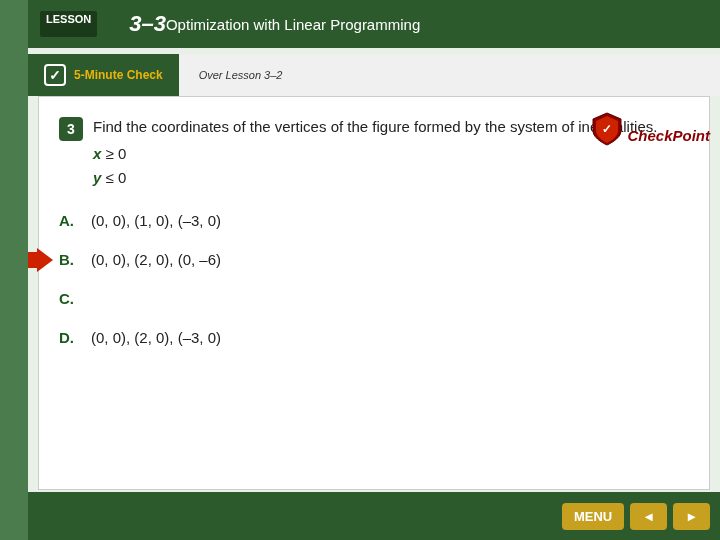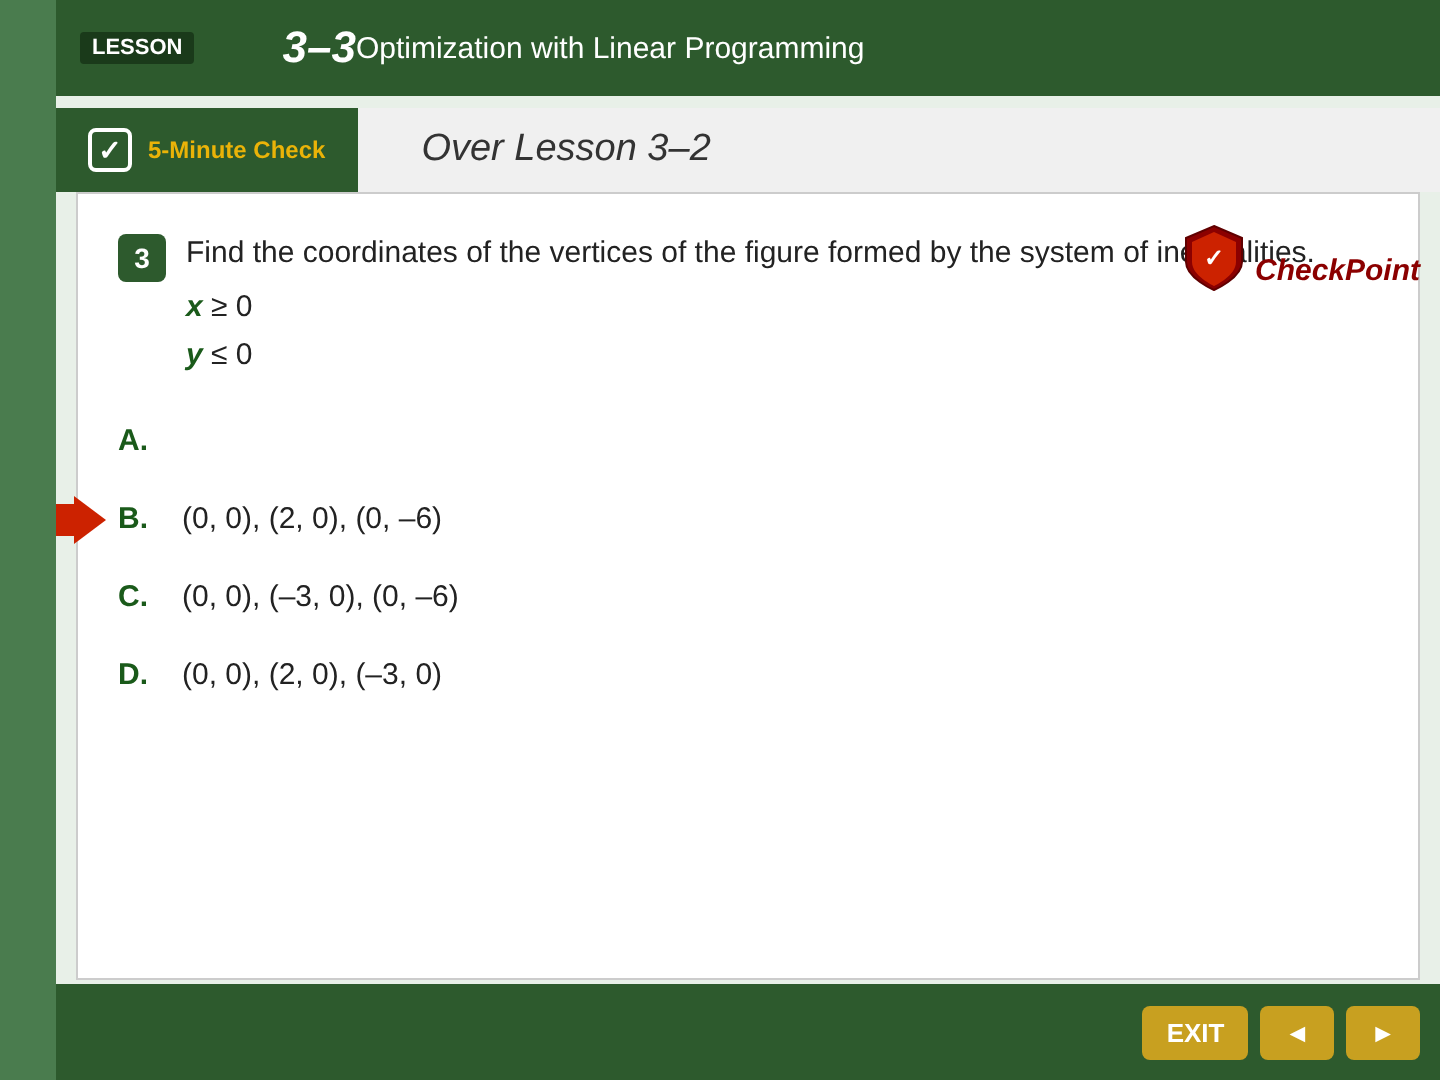--- a/index.html
+++ b/index.html
@@ -33,22 +33,21 @@
       height: 48px;
       background: #2d5a2d;
       display: flex;
       align-items: center;
       padding: 0 12px;
       z-index: 5;
     }
 
     .header-lesson-badge {
       display: flex;
-      align-items: center;
-      gap: 24px;
+      gap: 12px;
     }
 
     .lesson-number-box {
       background: #1a3a1a;
       color: #fff;
       font-size: 11px;
       font-weight: bold;
       padding: 2px 6px;
       border-radius: 2px;
     }
@@ -105,22 +104,22 @@
     }
 
     .five-min-label {
       font-size: 12px;
       font-weight: bold;
       color: #eab308;
     }
 
     .over-lesson-text {
       color: #333;
-      font-size: 19px;
-      margin-left: 32px;
+      font-size: 11px;
+      margin-left: 20px;
       font-style: italic;
     }
 
     
     .checkpoint-logo {
       position: absolute;
       right: 10px;
       top: 56px;
       height: 38px;
       display: flex;
@@ -323,38 +322,38 @@
       <div class="equation-lines">
         <div><span class="eq-highlight">x</span> ≥ 0</div>
         <div><span class="eq-highlight">y</span> ≤ 0</div>
       </div>
     </div>
   </div>
 
   <div class="answers">
   <div class="answer-row">
         <span class="answer-letter">A.</span>
+        <span class="answer-value">(0, 0), (1, 0), (–3, 0)</span>
       </div>
       <div class="answer-row correct">
         <div style="position: absolute; left: -52px; top: 50%; transform: translateY(-50%); display: flex; align-items: center;">
           <div style="background: rgb(204, 34, 0); width: 30px; height: 16px;"></div>
           <div style="width: 0px; height: 0px; border-top: 12px solid transparent; border-bottom: 12px solid transparent; border-left: 16px solid rgb(204, 34, 0);"></div>
         </div>
         <span class="answer-letter">B.</span>
         <span class="answer-value">(0, 0), (2, 0), (0, –6)</span>
       </div>
       <div class="answer-row">
         <span class="answer-letter">C.</span>
-        <span class="answer-value">(0, 0), (–3, 0), (0, –6)</span>
       </div>
       <div class="answer-row">
         <span class="answer-letter">D.</span>
         <span class="answer-value">(0, 0), (2, 0), (–3, 0)</span>
       </div>
     </div>
 
 </div>
 
 <div class="bottom-bar">
-  <button class="nav-btn exit-btn">EXIT</button>
+  <button class="nav-btn exit-btn">MENU</button>
   <button class="nav-btn prev-btn">◄</button>
   <button class="nav-btn next-btn">►</button>
 </div>
 
 </body></html>

